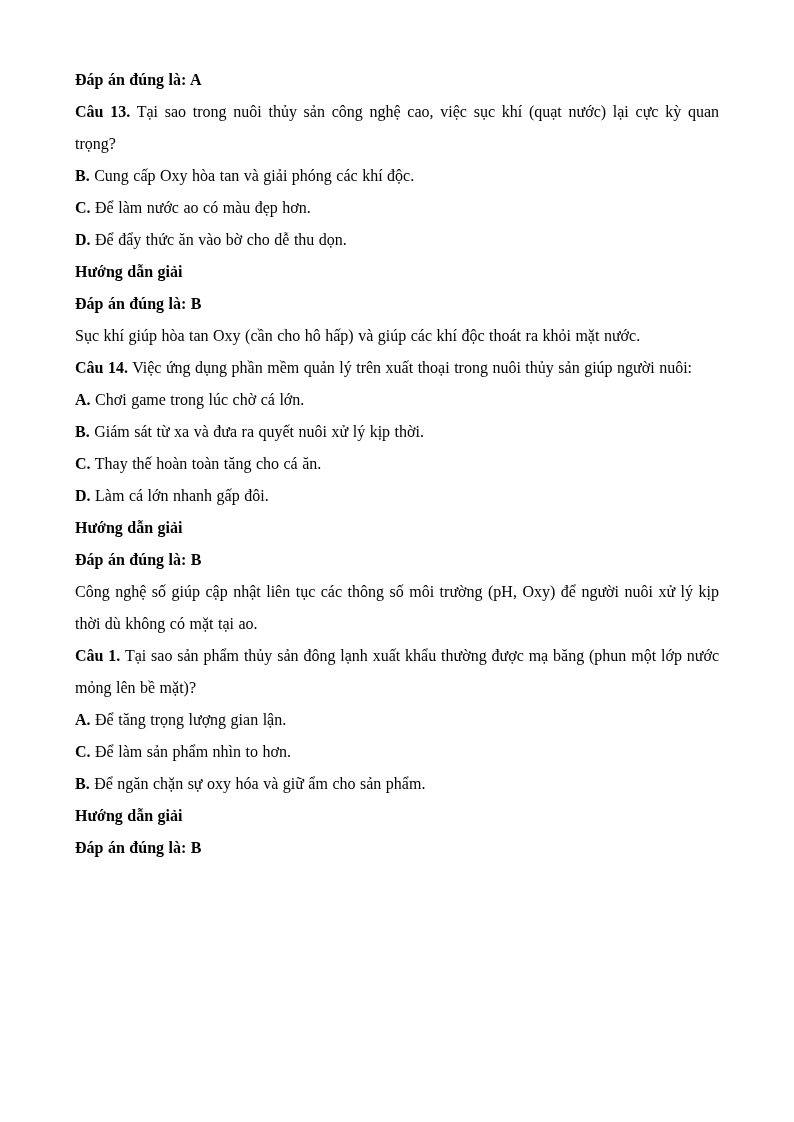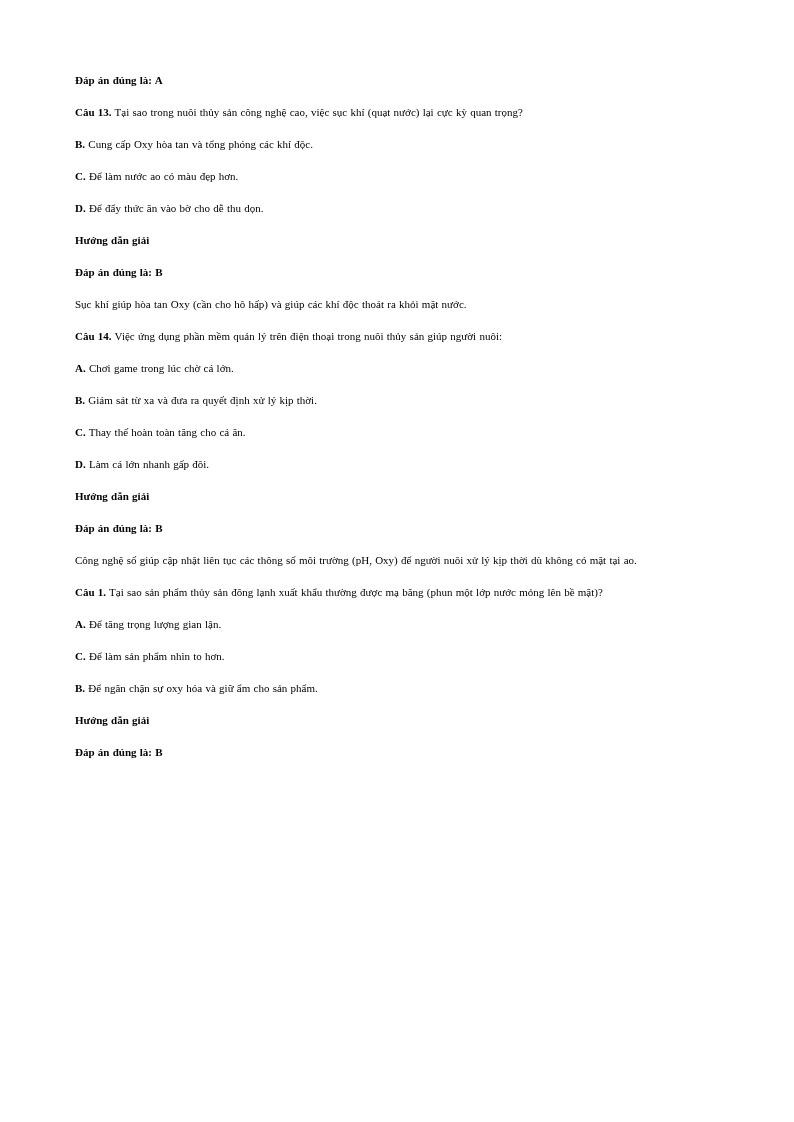--- a/index.html
+++ b/index.html
@@ -9,21 +9,21 @@
   }
   .page {
     position: relative;
     width: 794px;
     height: 1122px;
     margin: 0 auto;
     background: #ffffff;
     box-sizing: border-box;
     padding: 64px 75px 40px 75px;
     font-family: "Liberation Serif", "DejaVu Serif", serif;
-    font-size: 11px;
+    font-size: 16px;
     color: #000000;
     overflow: hidden;
   }
   .doc-body {
     width: 100%;
   }
   p.para {
     margin: 0;
     padding: 0;
     text-align: justify;
@@ -37,29 +37,29 @@
     font-weight: normal;
   }
 </style>
 </head>
 <body>
 
 <div class="page">
   <div class="doc-body">
       <p class="para"><span class="bold-run">Đáp án đúng là: A</span><span class="text-run"></span></p>
       <p class="para"><span class="bold-run">Câu 13.</span><span class="text-run"> Tại sao trong nuôi thủy sản công nghệ cao, việc sục khí (quạt nước) lại cực kỳ quan trọng?</span></p>
-      <p class="para"><span class="bold-run">B.</span><span class="text-run"> Cung cấp Oxy hòa tan và tổng phóng các khí độc.</span></p>
+      <p class="para"><span class="bold-run">B.</span><span class="text-run"> Cung cấp Oxy hòa tan và giải phóng các khí độc.</span></p>
       <p class="para"><span class="bold-run">C.</span><span class="text-run"> Để làm nước ao có màu đẹp hơn.</span></p>
       <p class="para"><span class="bold-run">D.</span><span class="text-run"> Để đẩy thức ăn vào bờ cho dễ thu dọn.</span></p>
       <p class="para"><span class="bold-run">Hướng dẫn giải</span><span class="text-run"></span></p>
       <p class="para"><span class="bold-run">Đáp án đúng là: B</span><span class="text-run"></span></p>
       <p class="para"><span class="bold-run"></span><span class="text-run">Sục khí giúp hòa tan Oxy (cần cho hô hấp) và giúp các khí độc thoát ra khỏi mặt nước.</span></p>
-      <p class="para"><span class="bold-run">Câu 14.</span><span class="text-run"> Việc ứng dụng phần mềm quản lý trên điện thoại trong nuôi thủy sản giúp người nuôi:</span></p>
+      <p class="para"><span class="bold-run">Câu 14.</span><span class="text-run"> Việc ứng dụng phần mềm quản lý trên xuất thoại trong nuôi thủy sản giúp người nuôi:</span></p>
       <p class="para"><span class="bold-run">A.</span><span class="text-run"> Chơi game trong lúc chờ cá lớn.</span></p>
-      <p class="para"><span class="bold-run">B.</span><span class="text-run"> Giám sát từ xa và đưa ra quyết định xử lý kịp thời.</span></p>
+      <p class="para"><span class="bold-run">B.</span><span class="text-run"> Giám sát từ xa và đưa ra quyết nuôi xử lý kịp thời.</span></p>
       <p class="para"><span class="bold-run">C.</span><span class="text-run"> Thay thế hoàn toàn tăng cho cá ăn.</span></p>
       <p class="para"><span class="bold-run">D.</span><span class="text-run"> Làm cá lớn nhanh gấp đôi.</span></p>
       <p class="para"><span class="bold-run">Hướng dẫn giải</span><span class="text-run"></span></p>
       <p class="para"><span class="bold-run">Đáp án đúng là: B</span><span class="text-run"></span></p>
       <p class="para"><span class="bold-run"></span><span class="text-run">Công nghệ số giúp cập nhật liên tục các thông số môi trường (pH, Oxy) để người nuôi xử lý kịp thời dù không có mặt tại ao.</span></p>
       <p class="para"><span class="bold-run">Câu 1.</span><span class="text-run"> Tại sao sản phẩm thủy sản đông lạnh xuất khẩu thường được mạ băng (phun một lớp nước mỏng lên bề mặt)?</span></p>
       <p class="para"><span class="bold-run">A.</span><span class="text-run"> Để tăng trọng lượng gian lận.</span></p>
       <p class="para"><span class="bold-run">C.</span><span class="text-run"> Để làm sản phẩm nhìn to hơn.</span></p>
       <p class="para"><span class="bold-run">B.</span><span class="text-run"> Để ngăn chặn sự oxy hóa và giữ ẩm cho sản phẩm.</span></p>
       <p class="para"><span class="bold-run">Hướng dẫn giải</span><span class="text-run"></span></p>

